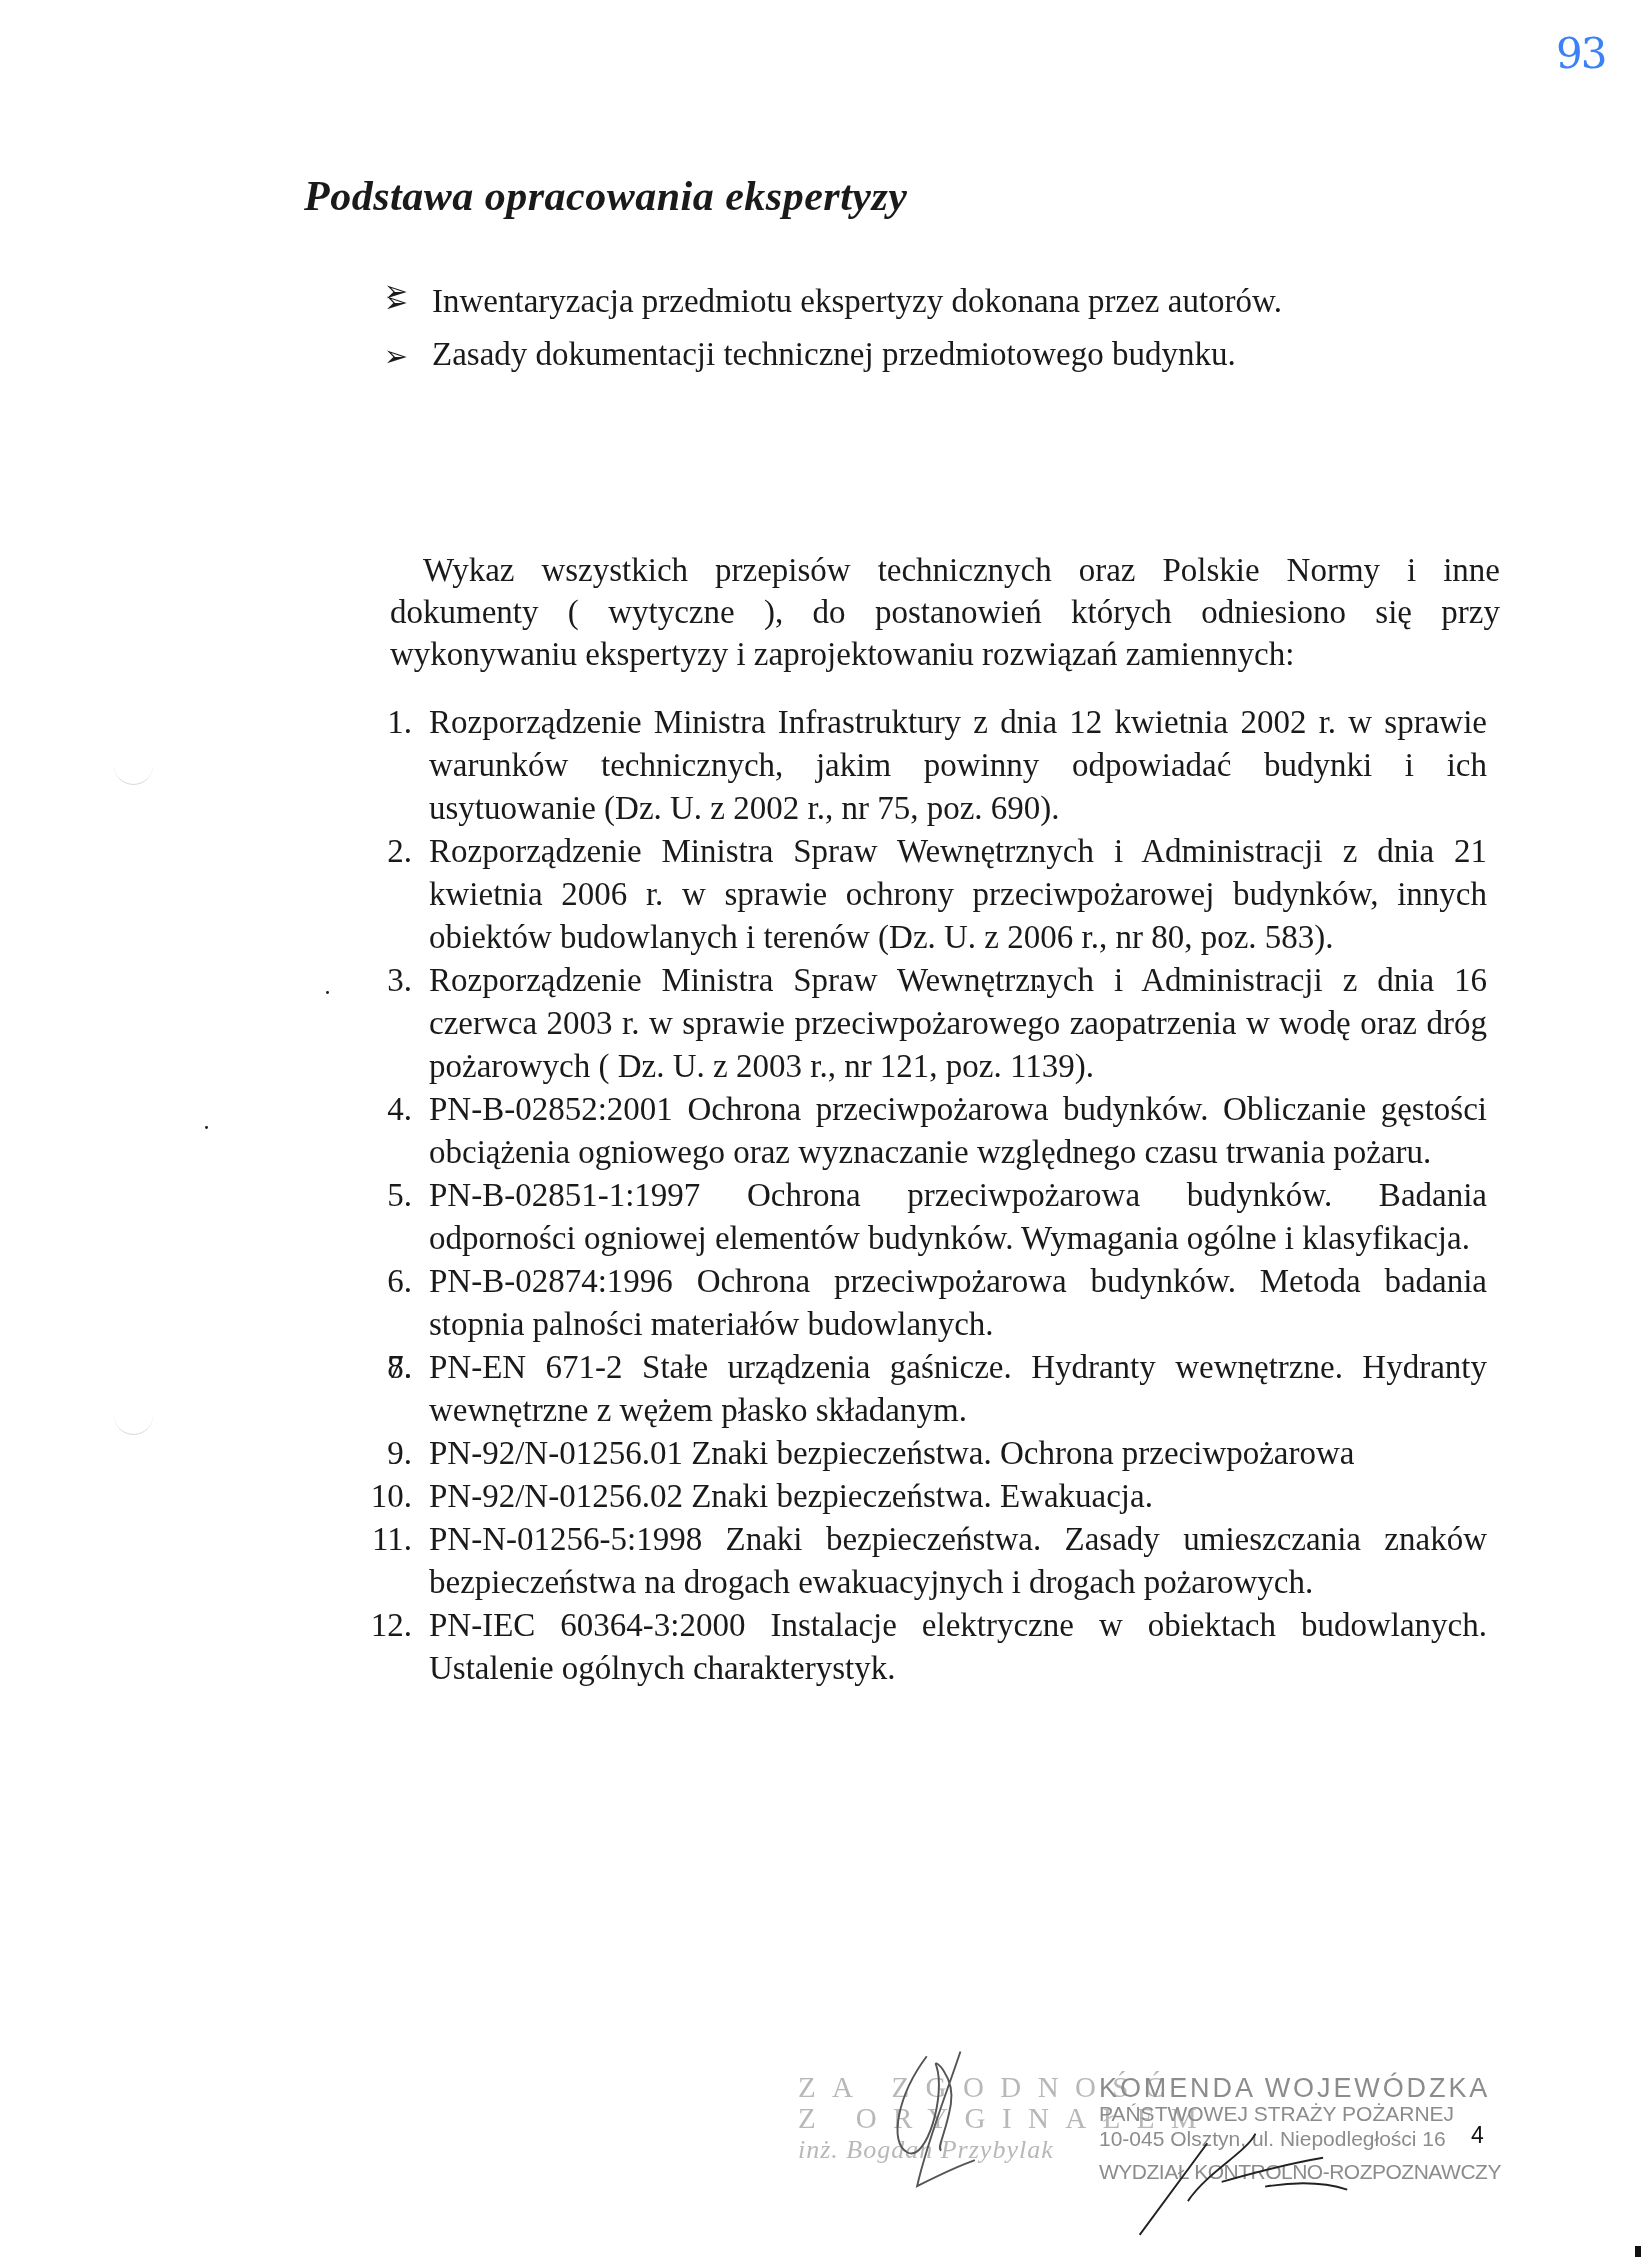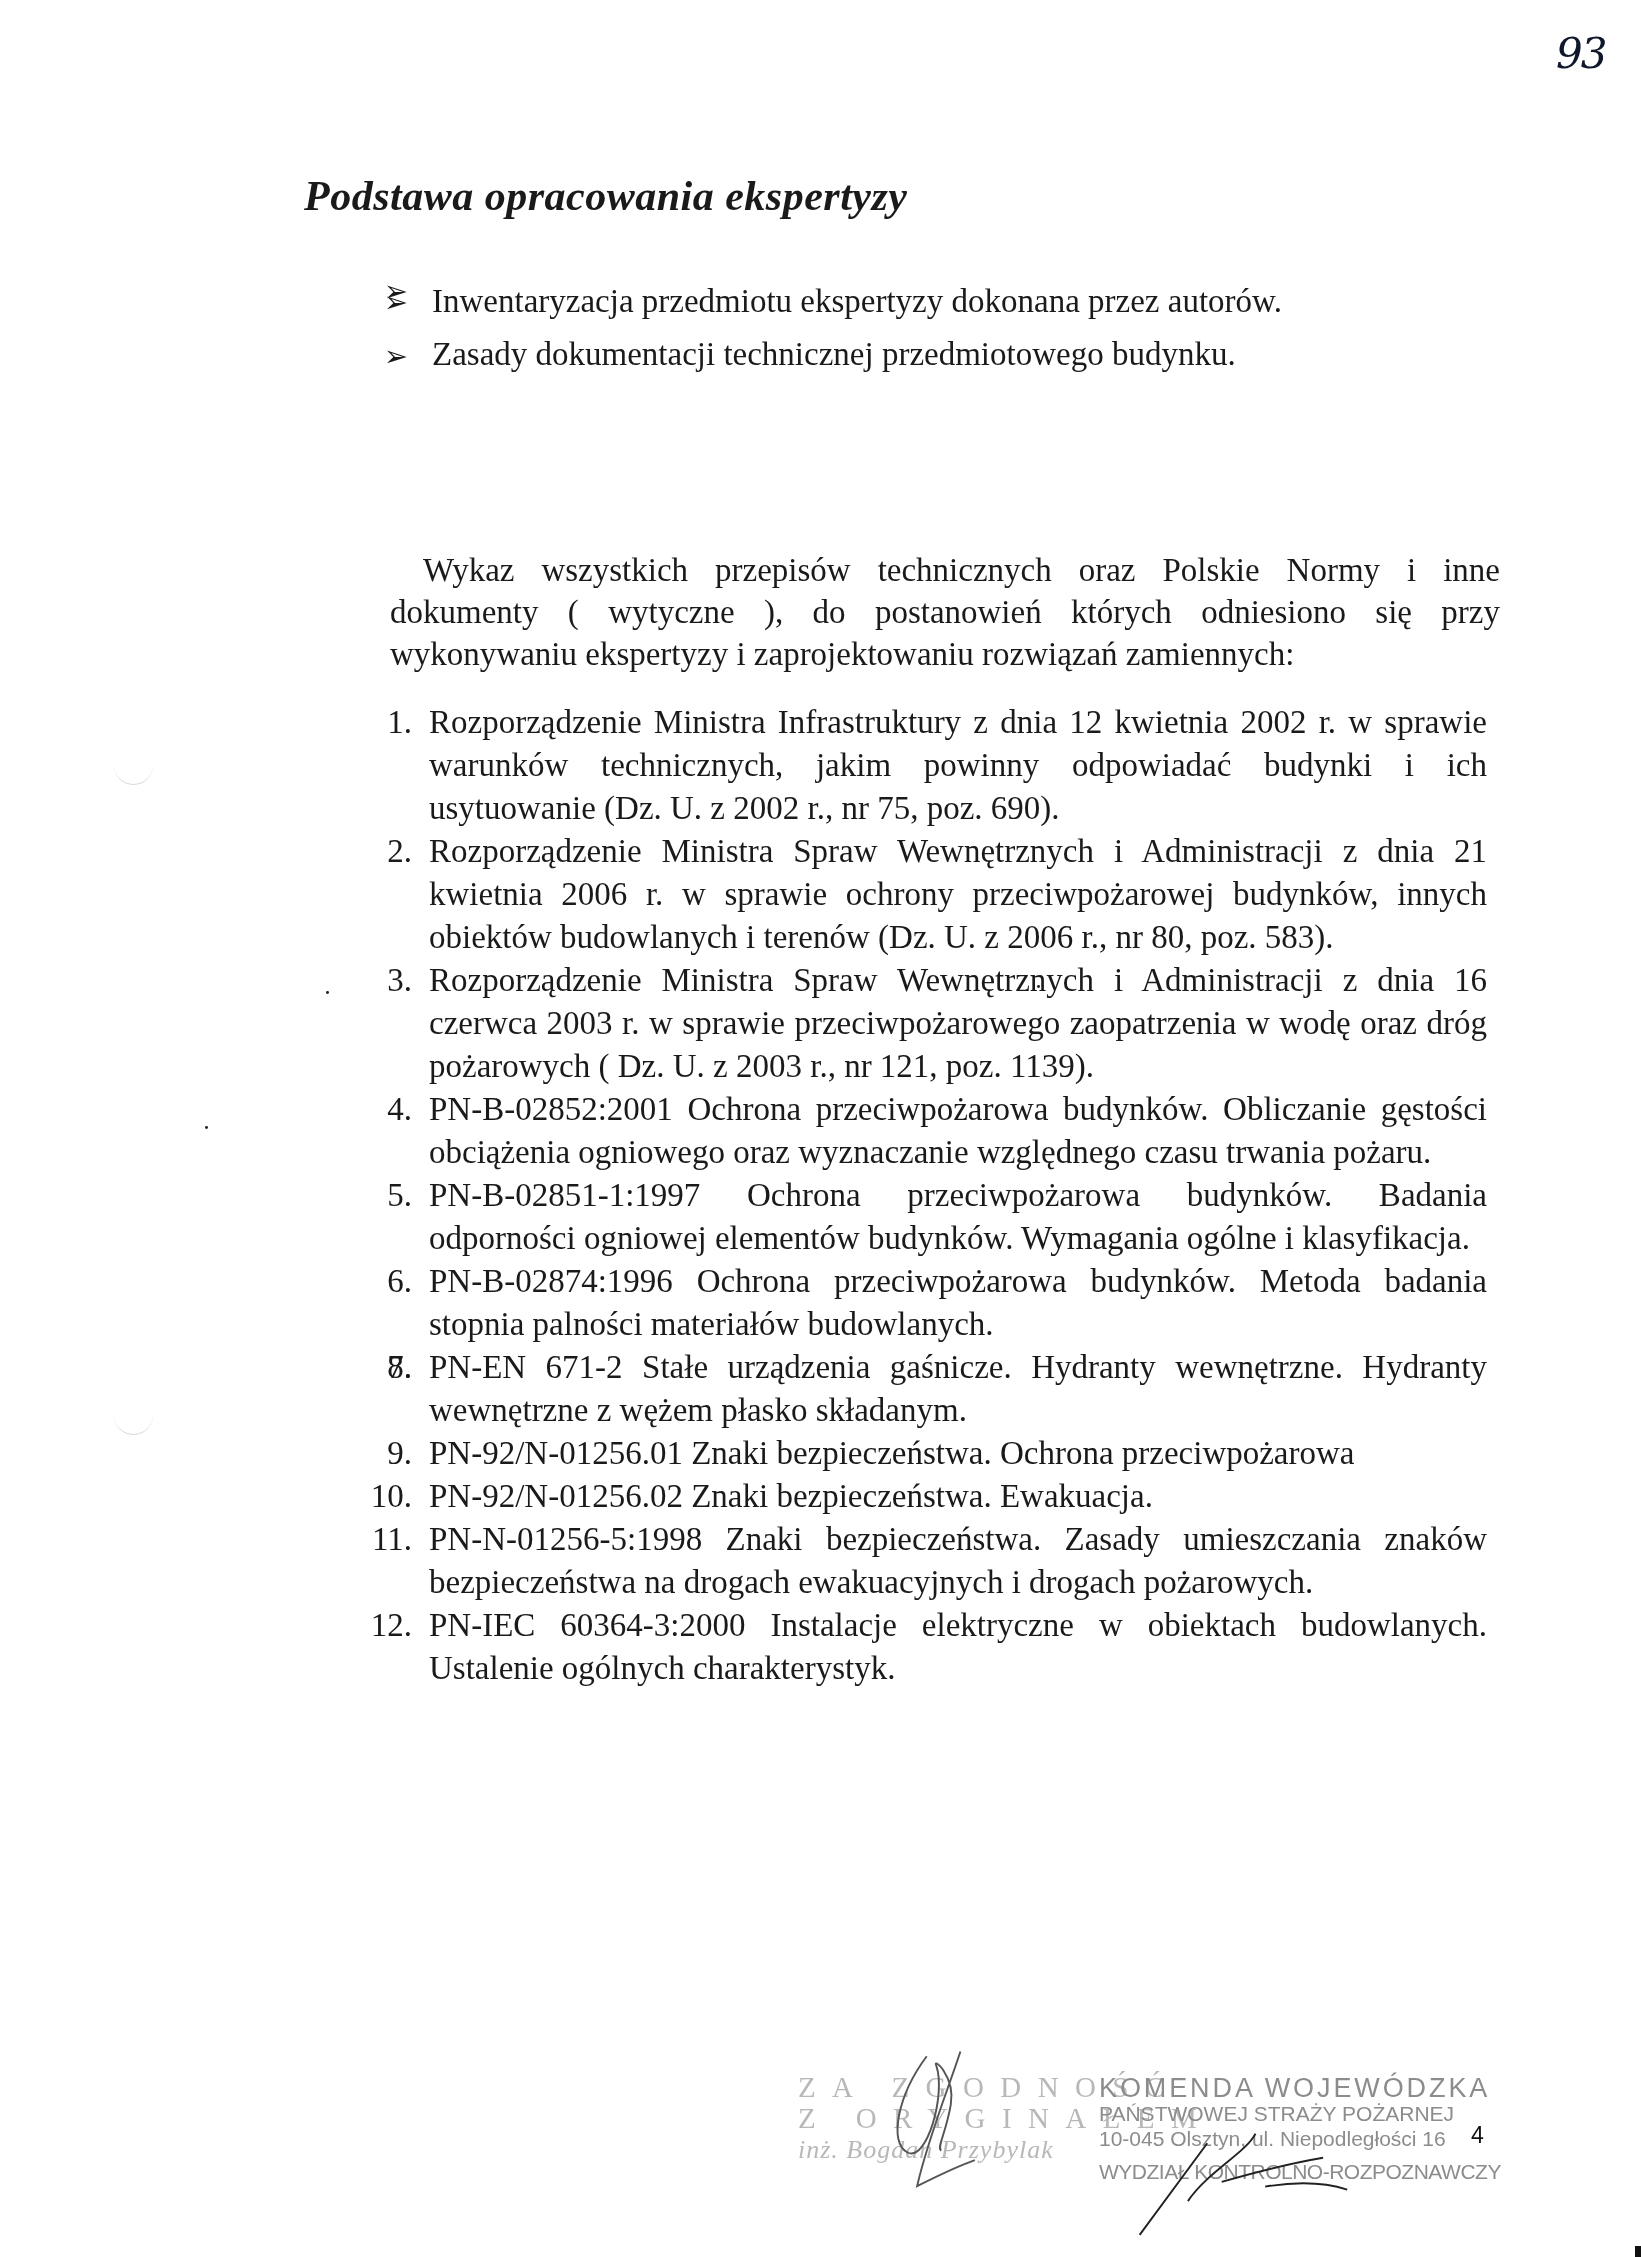--- a/index.html
+++ b/index.html
@@ -13,23 +13,22 @@
       position: relative;
       overflow: hidden;
       font-family: "Liberation Serif", "DejaVu Serif", serif;
       color: #1a1a1a;
     }
     .handwritten-page-no {
       position: absolute;
       left: 1556px;
       top: 29px;
       font-family: "DejaVu Serif", serif;
-      font-style: italic;
       font-size: 42px;
-      color: #0f172a;
+      color: #3b82f6;
       letter-spacing: -1.9px;
       font-weight: 300;
       text-align: right;
     }
     .doc-title {
       position: absolute;
       left: 288px;
       top: 156px;
       font-size: 42px;
       font-weight: bold;

